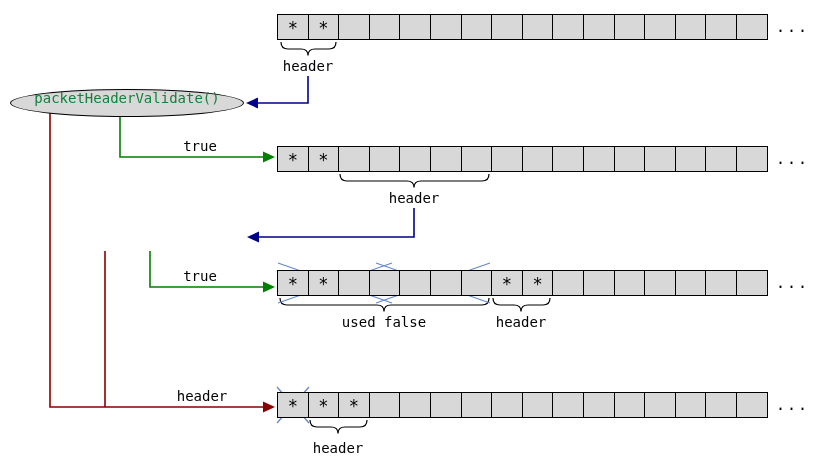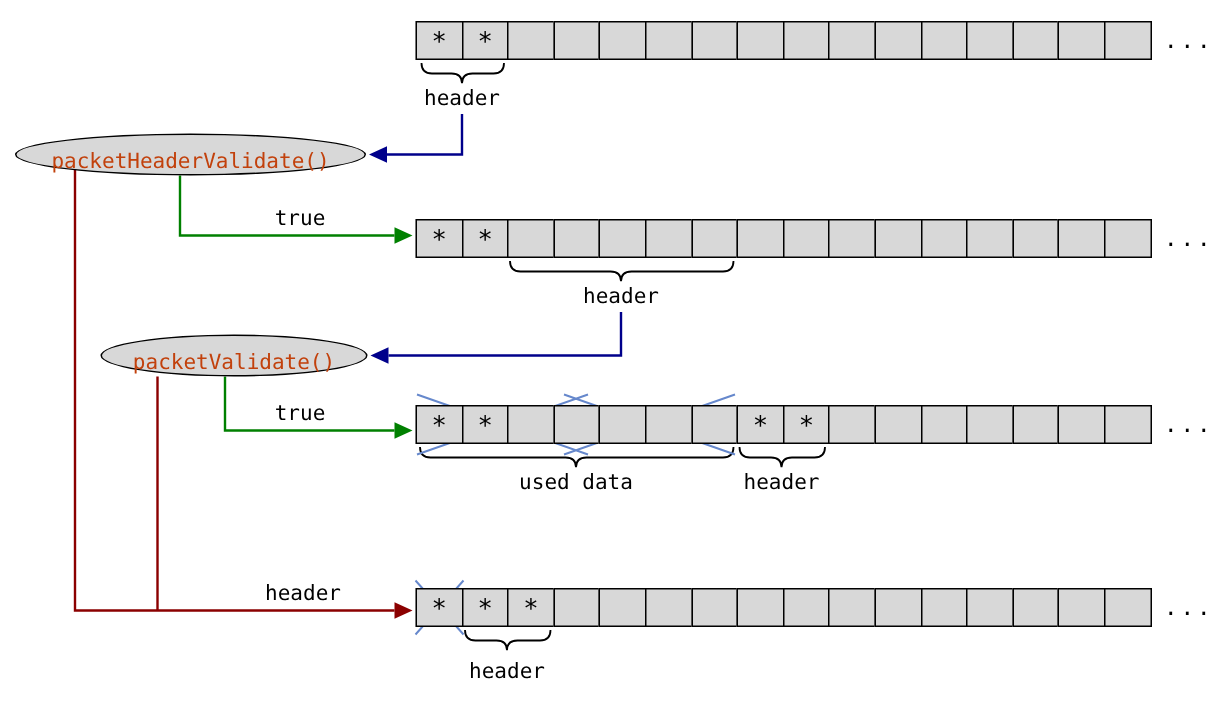--- a/index.html
+++ b/index.html
@@ -33,23 +33,23 @@
     letter-spacing: 2px;
   }
 
   
   .ellipse {
     position: absolute;
     box-sizing: border-box;
     background: #d8d8d8;
     border: 1.3px solid #000;
     border-radius: 50% / 50%;
-    display: flex; align-items: flex-end; justify-content: center;
+    display: flex; align-items: flex-start; justify-content: center;
     font: 14px "DejaVu Sans Mono", monospace;
-    color: #c2410c;
+    color: #15803d;
     white-space: nowrap;
   }
   .e1 { left: 10px;  top: 89px;  width: 234px; height: 28px; }
   .e2 { left: 67px;  top: 223px; width: 178px; height: 28px; }
 
   
   .lbl {
     position: absolute;
     transform: translateX(-50%);
     font: 14px "DejaVu Sans Mono", monospace;
@@ -172,27 +172,24 @@
     </div>
 
   <div class="dots" style="top:18px">...</div>
   <div class="dots" style="top:150px">...</div>
   <div class="dots" style="top:274px">...</div>
   <div class="dots" style="top:396px">...</div>
 
   <div class="ellipse e1">
     <span>packetHeaderValidate()</span>
   </div>
-  <div class="ellipse e2">
-    <span>packetValidate()</span>
-  </div>
 
   <div class="lbl" style="left:308px; top:58px">header</div>
   <div class="lbl" style="left:414px; top:190px">header</div>
-  <div class="lbl" style="left:384px; top:314px">used data</div>
+  <div class="lbl" style="left:384px; top:314px">used false</div>
   <div class="lbl" style="left:521px; top:314px">header</div>
   <div class="lbl" style="left:338px; top:440px">header</div>
 
   <div class="lbl" style="left:200px; top:138px">true</div>
   <div class="lbl" style="left:200px; top:268px">true</div>
   <div class="lbl" style="left:202px; top:388px">header</div>
 
 </div>
 
 </body></html>

